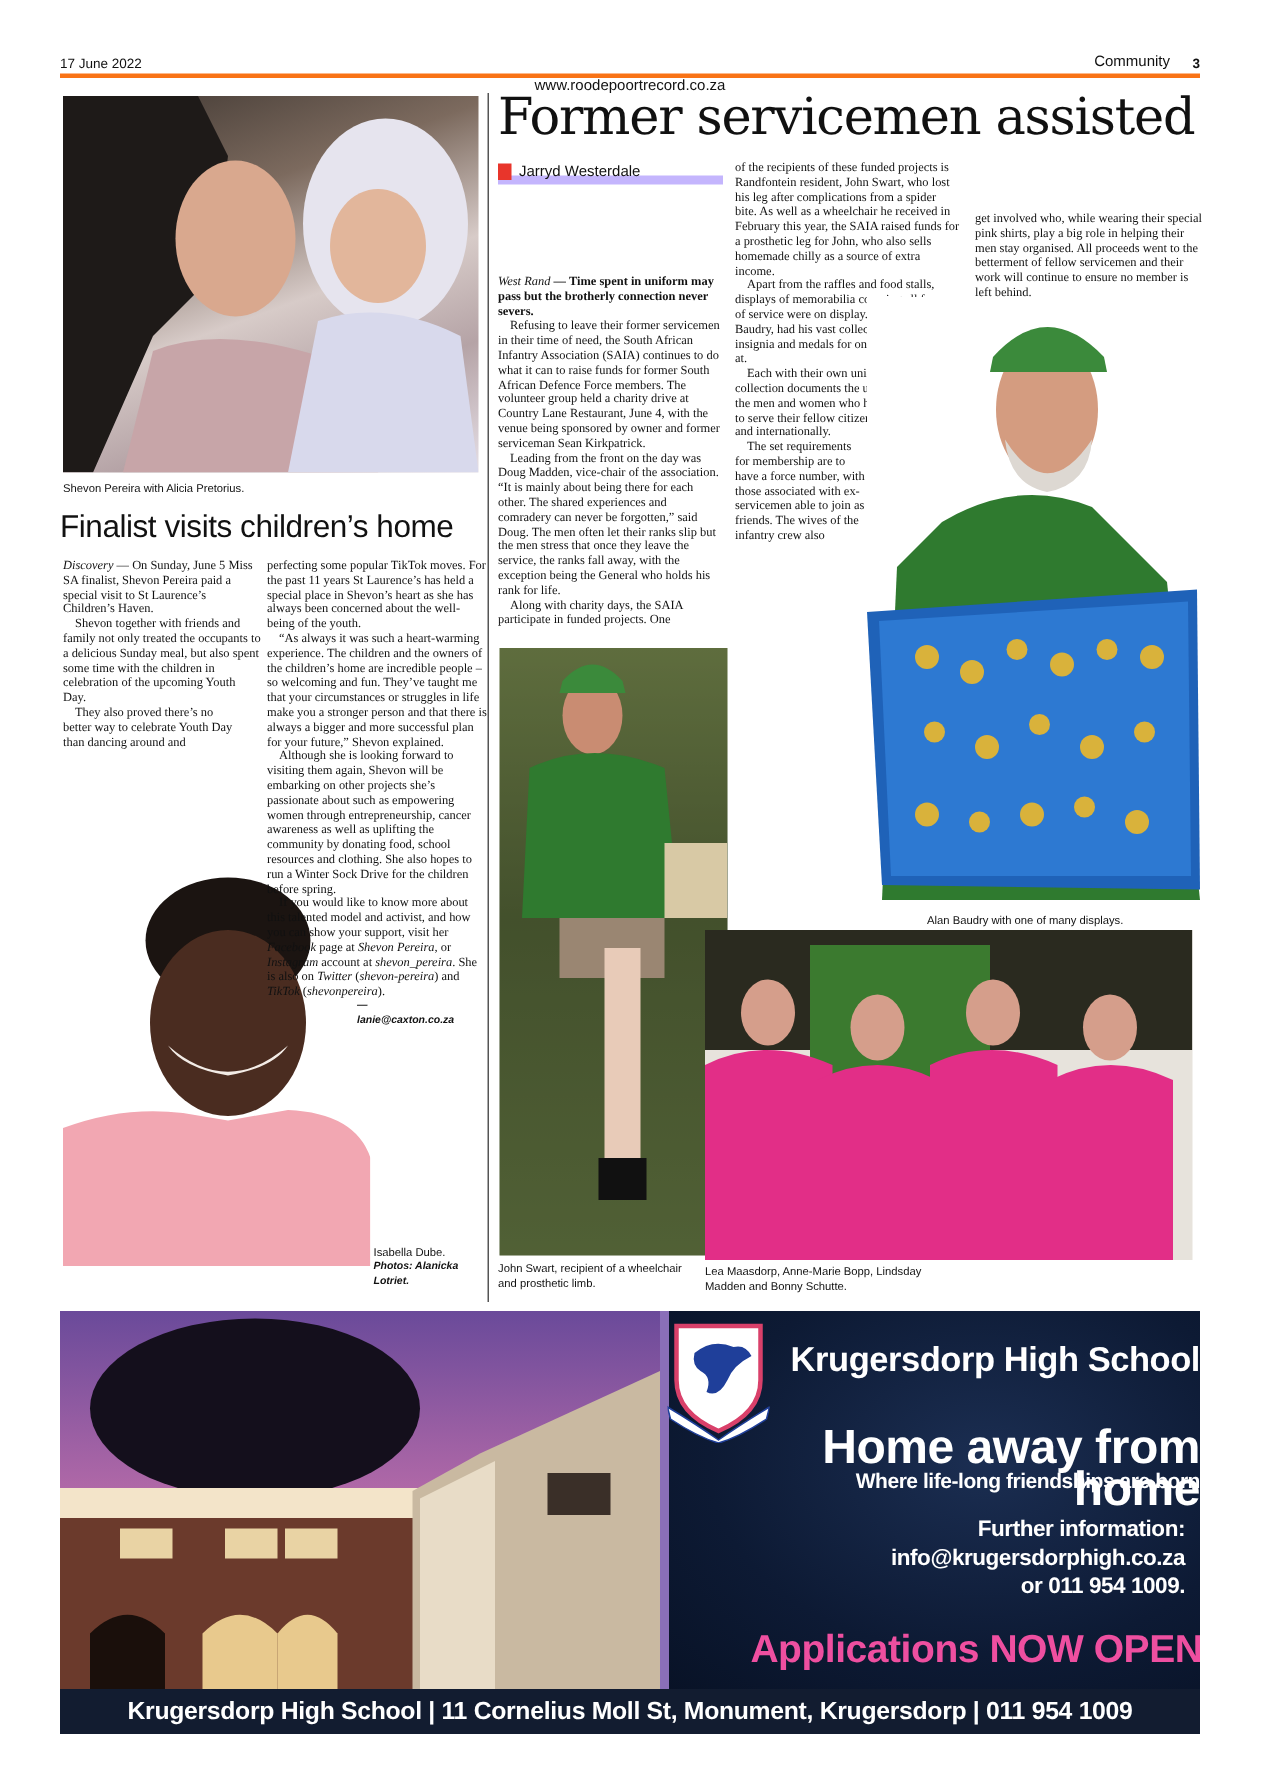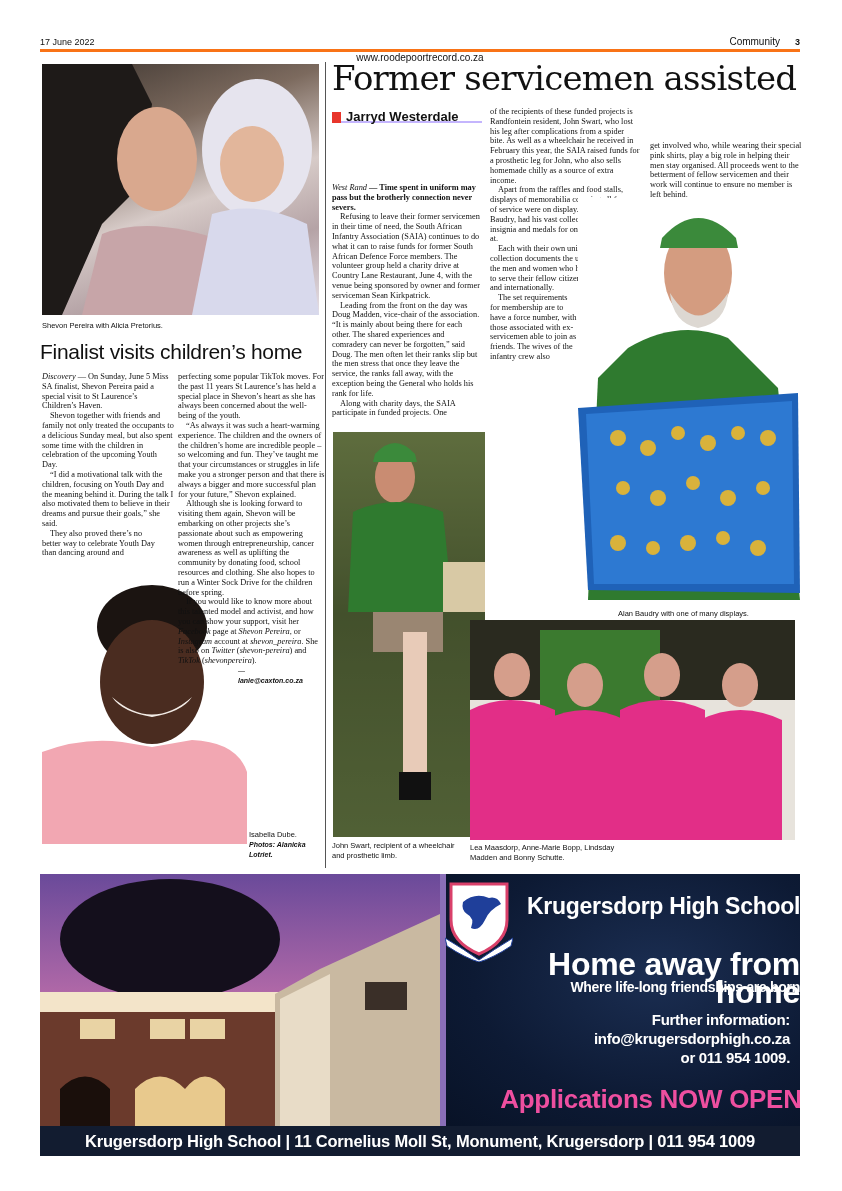--- a/index.html
+++ b/index.html
@@ -14,21 +14,21 @@
 
   .vline { position: absolute; width: 1px; background: #555; }
 
   
   .photo { position: absolute; overflow: hidden; }
   .caption { position: absolute; font-family: "Liberation Sans", sans-serif; font-size: 7.5px; line-height: 10px; color: #111; }
 
   .headline-left { position: absolute; left: 40px; top: 340px; width: 285px; font-family: "Liberation Sans", sans-serif; font-size: 21px; letter-spacing: -0.3px; white-space: nowrap; }
   .headline-main { position: absolute; left: 332px; top: 58px; width: 470px; font-family: "DejaVu Serif", serif; font-size: 34px; letter-spacing: -0.8px; white-space: nowrap; }
 
-  .byline { position: absolute; left: 332px; top: 109px; width: 150px; height: 14px; border-bottom: 2px solid #c4b5fd; font-family: "Liberation Sans", sans-serif; font-size: 13px; font-weight: bold; }
+  .byline { position: absolute; left: 332px; top: 109px; width: 150px; height: 14px; border-bottom: 6px solid #c4b5fd; font-family: "Liberation Sans", sans-serif; font-size: 10px; font-weight: normal; }
   .byline .mark { display: inline-block; width: 9px; height: 11px; background: #e8352b; vertical-align: middle; margin-right: 5px; }
 
   .col { position: absolute; font-size: 8.3px; line-height: 9.8px; text-align: left; }
   .col p { margin: 0; }
   .col p.indent { text-indent: 8px; }
   .col .lead-place { font-style: italic; }
   .col .lead-bold { font-weight: bold; }
   .col .sig { font-family: "Liberation Sans", sans-serif; font-style: italic; font-weight: bold; font-size: 7px; }
   .col em { font-style: italic; }
 
@@ -63,21 +63,20 @@
     <path d="M170 150 Q215 135 265 160 L277 251 L150 251 Z" fill="#d8d9ec"></path>
   </svg>
 </div>
 <div class="caption" style="left:42px; top:321px; width:270px;">Shevon Pereira with Alicia Pretorius.</div>
 
 <div class="headline-left">Finalist visits children’s home</div>
 
 <div class="col" style="left:42px; top:372px; width:132px;">
   <p><span class="lead-place">Discovery</span><span> — On Sunday, June 5 Miss SA finalist, Shevon Pereira paid a special visit to St Laurence’s Children’s Haven.</span></p>
   <p class="indent">Shevon together with friends and family not only treated the occupants to a delicious Sunday meal, but also spent some time with the children in celebration of the upcoming Youth Day.</p>
-  <p class="indent">“I did a motivational talk with the children, focusing on Youth Day and the meaning behind it. During the talk I also motivated them to believe in their dreams and pursue their goals,” she said.</p>
   <p class="indent" style="width:120px;">They also proved there’s no better way to celebrate Youth Day than dancing around and</p>
 </div>
 
 <div class="photo" style="left:42px; top:572px; width:205px; height:272px;">
   <svg width="205" height="272" viewBox="0 0 205 272">
     <rect width="205" height="272" fill="#fff"></rect>
     <ellipse cx="110" cy="55" rx="55" ry="42" fill="#1b1411"></ellipse>
     <ellipse cx="110" cy="110" rx="52" ry="62" fill="#4a2c20"></ellipse>
     <path d="M70 125 Q110 160 150 125 Q140 140 110 145 Q80 140 70 125Z" fill="#f3ece6"></path>
     <path d="M0 180 Q40 165 80 170 L110 175 L150 168 Q195 170 205 200 L205 272 L0 272 Z" fill="#f2a7b2"></path>

